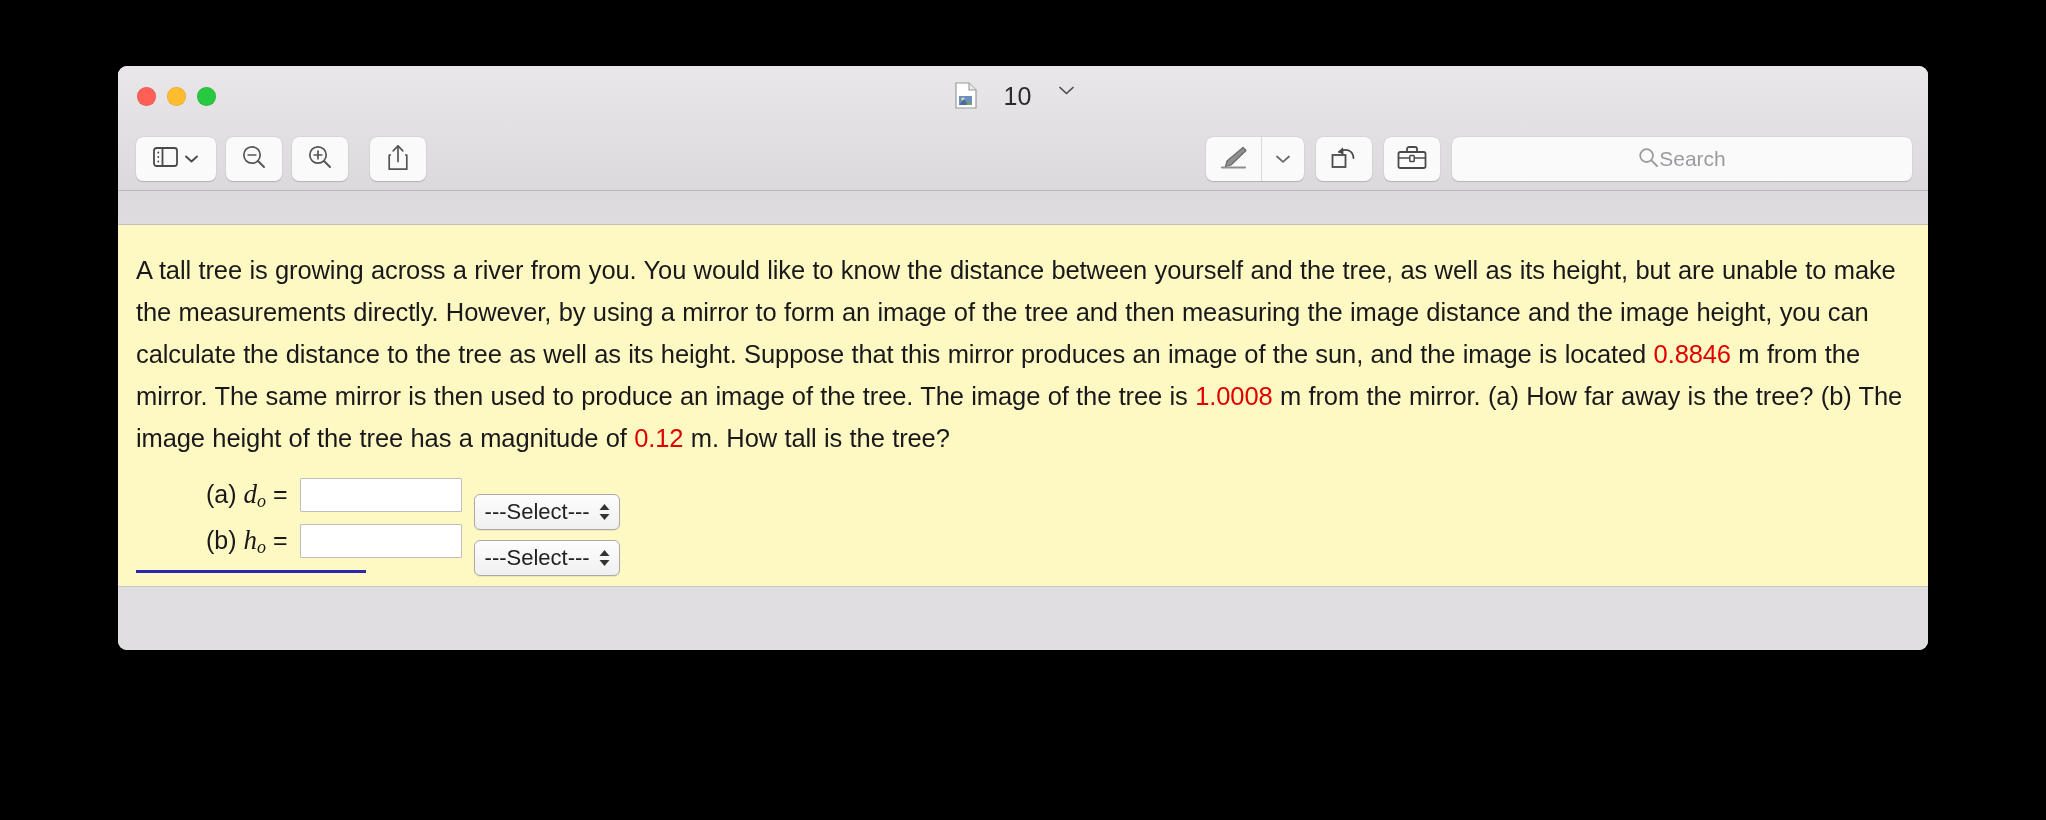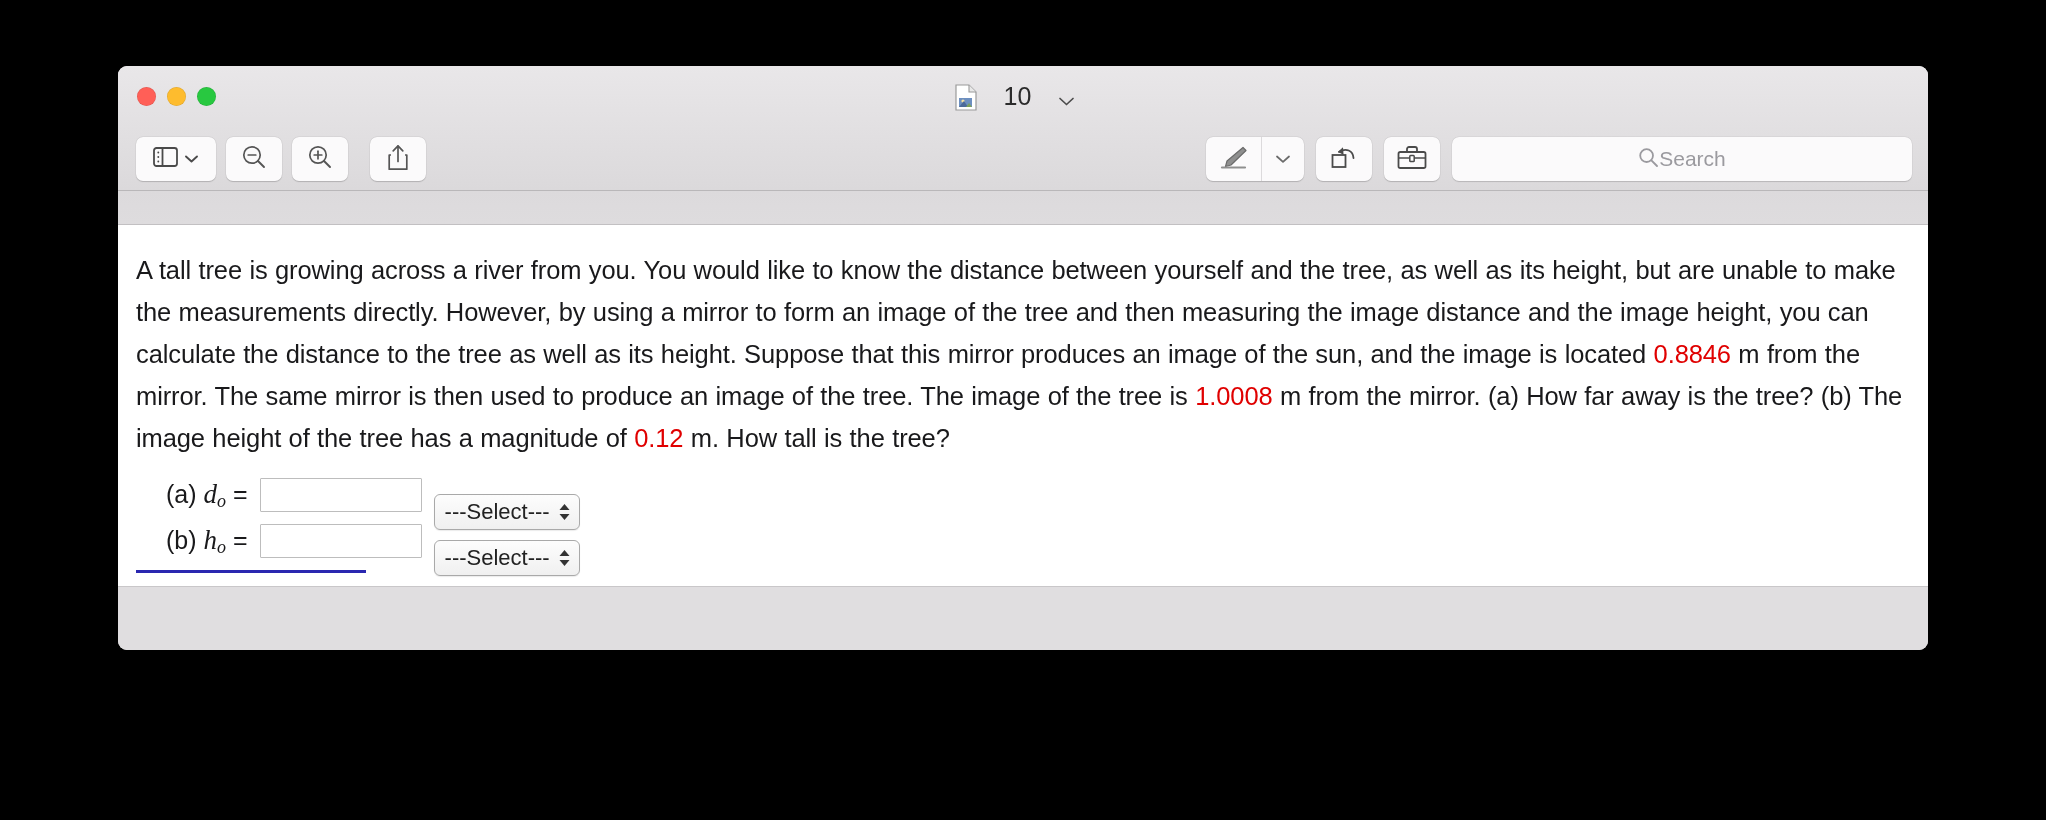--- a/index.html
+++ b/index.html
@@ -50,21 +50,21 @@
   .light.close  { background: #ff5f57; box-shadow: inset 0 0 0 0.5px rgba(0,0,0,0.12); }
   .light.min    { background: #febc2e; box-shadow: inset 0 0 0 0.5px rgba(0,0,0,0.12); }
   .light.max    { background: #28c840; box-shadow: inset 0 0 0 0.5px rgba(0,0,0,0.12); }
 
   .title-center {
     position: absolute;
     left: 0;
     right: 16px;
     top: 16px;
     display: flex;
-    align-items: flex-end;
+    align-items: flex-start;
     justify-content: center;
     gap: 26px;
   }
   .doc-icon {
     width: 22px;
     height: 27px;
     position: relative;
   }
   .title-text {
     font-size: 25px;
@@ -149,40 +149,40 @@
   
   .subband {
     flex: 0 0 33px;
     background: linear-gradient(to bottom, #dcdadc 0%, #dedcde 100%);
     border-bottom: 1px solid #c2c0c2;
   }
 
   
   .page {
     flex: 1 1 auto;
-    background: #ffffff;
+    background: #fef9c3;
     position: relative;
     overflow: hidden;
   }
   .page-inner {
     padding: 24px 0 0 0;
   }
   .qtext {
     font-size: 25.5px;
     line-height: 42px;
     color: #19191b;
     margin: 0 14px 0 18px;
     letter-spacing: -0.1px;
     word-spacing: 0.4px;
   }
   .val { color: #e00000; }
 
   .answers {
     margin-top: 13px;
-    padding-left: 48px;
+    padding-left: 88px;
   }
   .ans-row {
     display: flex;
     align-items: center;
     gap: 12px;
     height: 46px;
   }
   .ans-label {
     font-size: 25px;
     color: #19191b;

